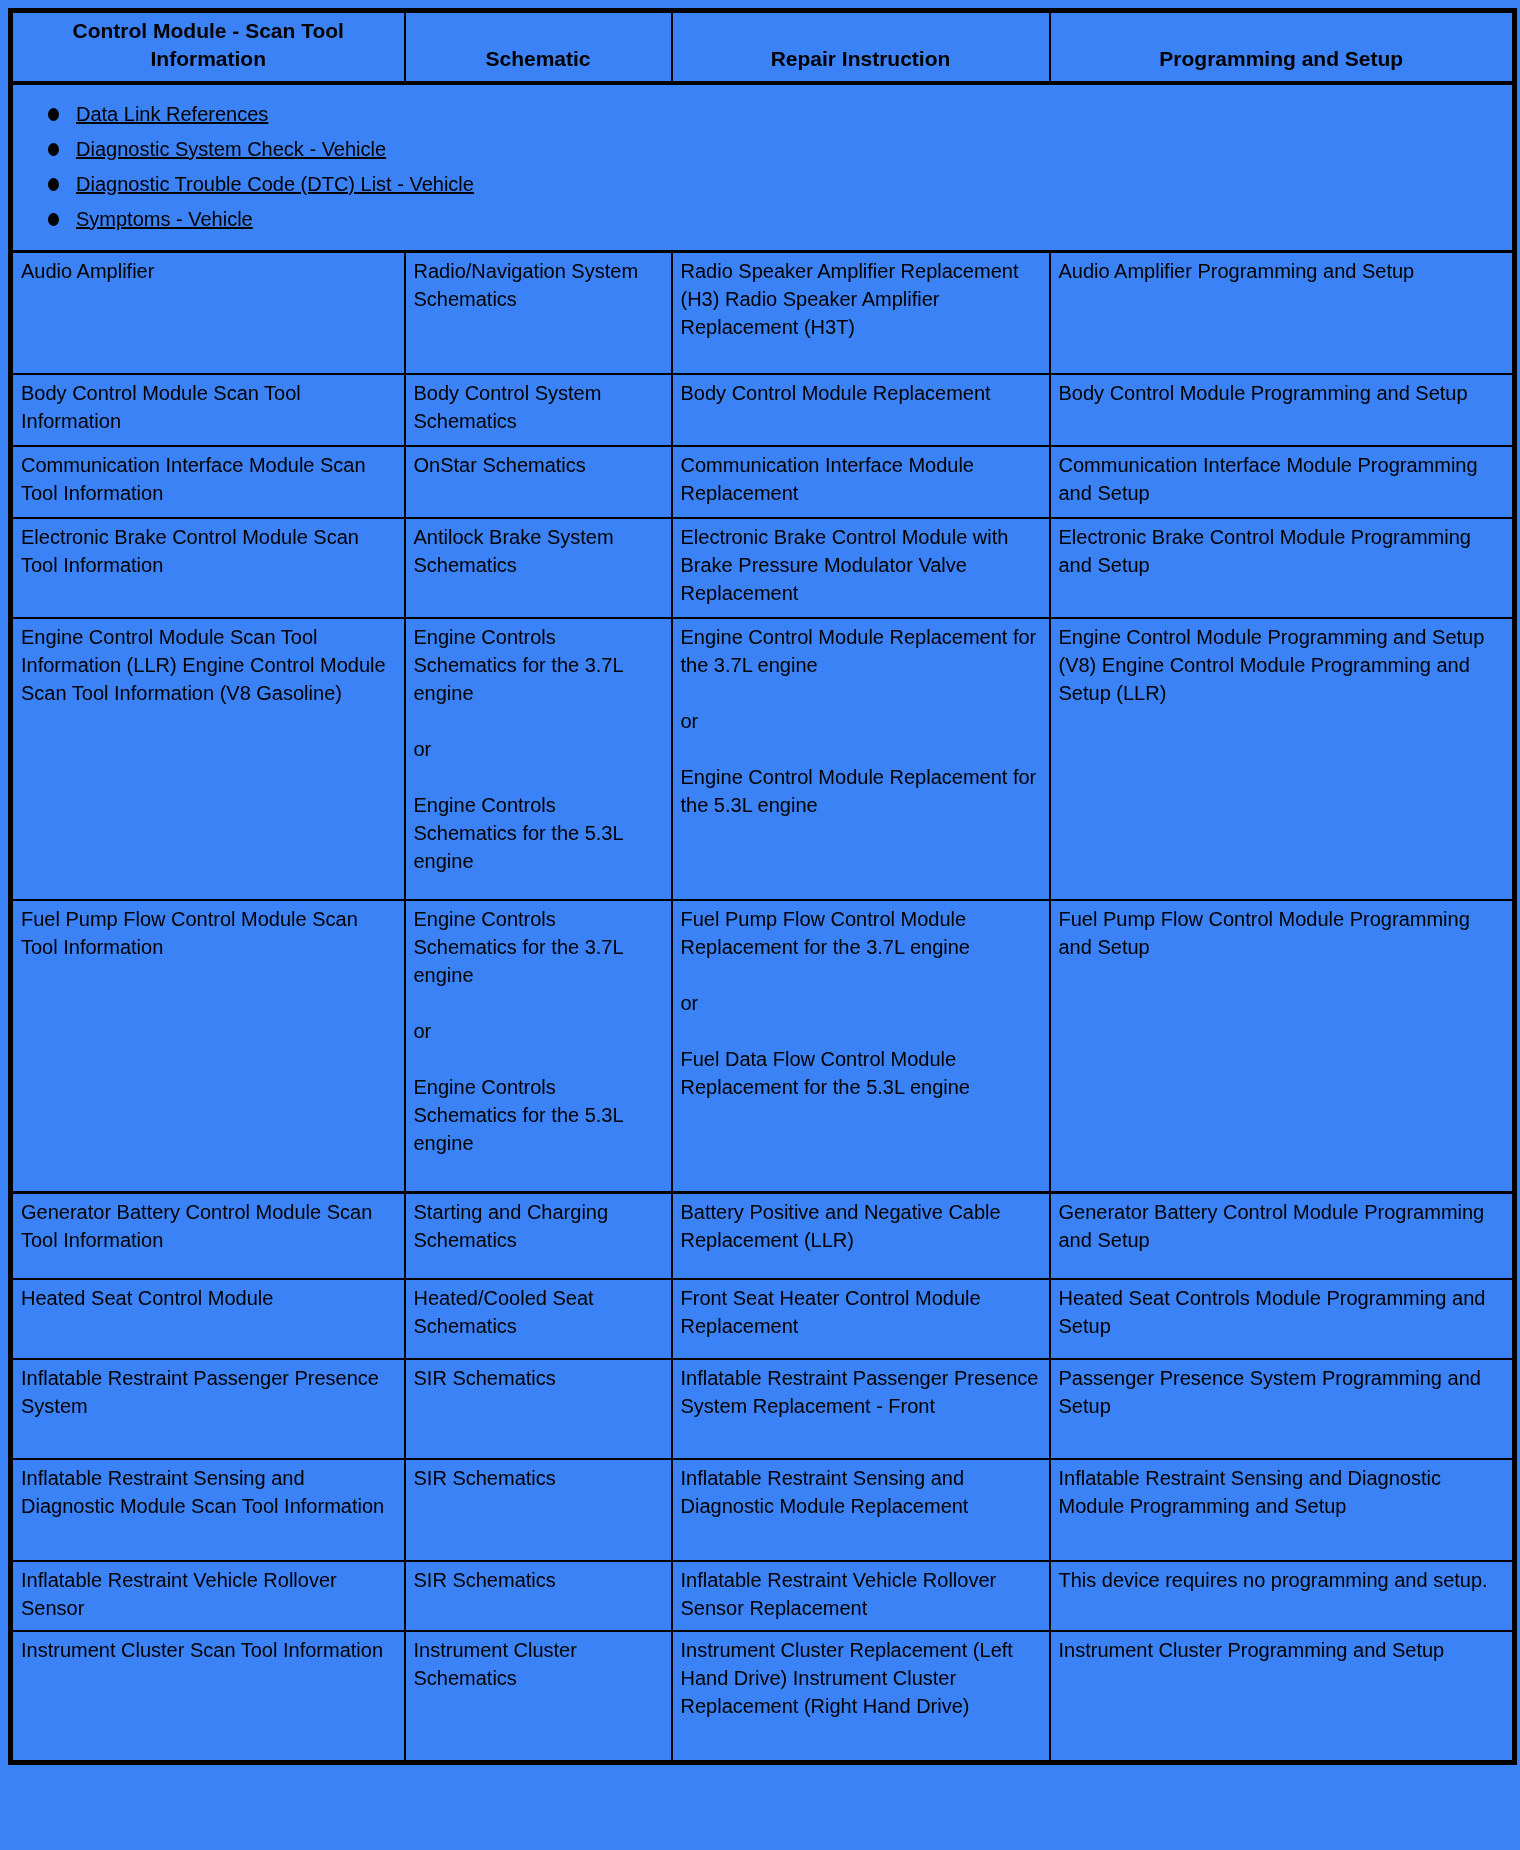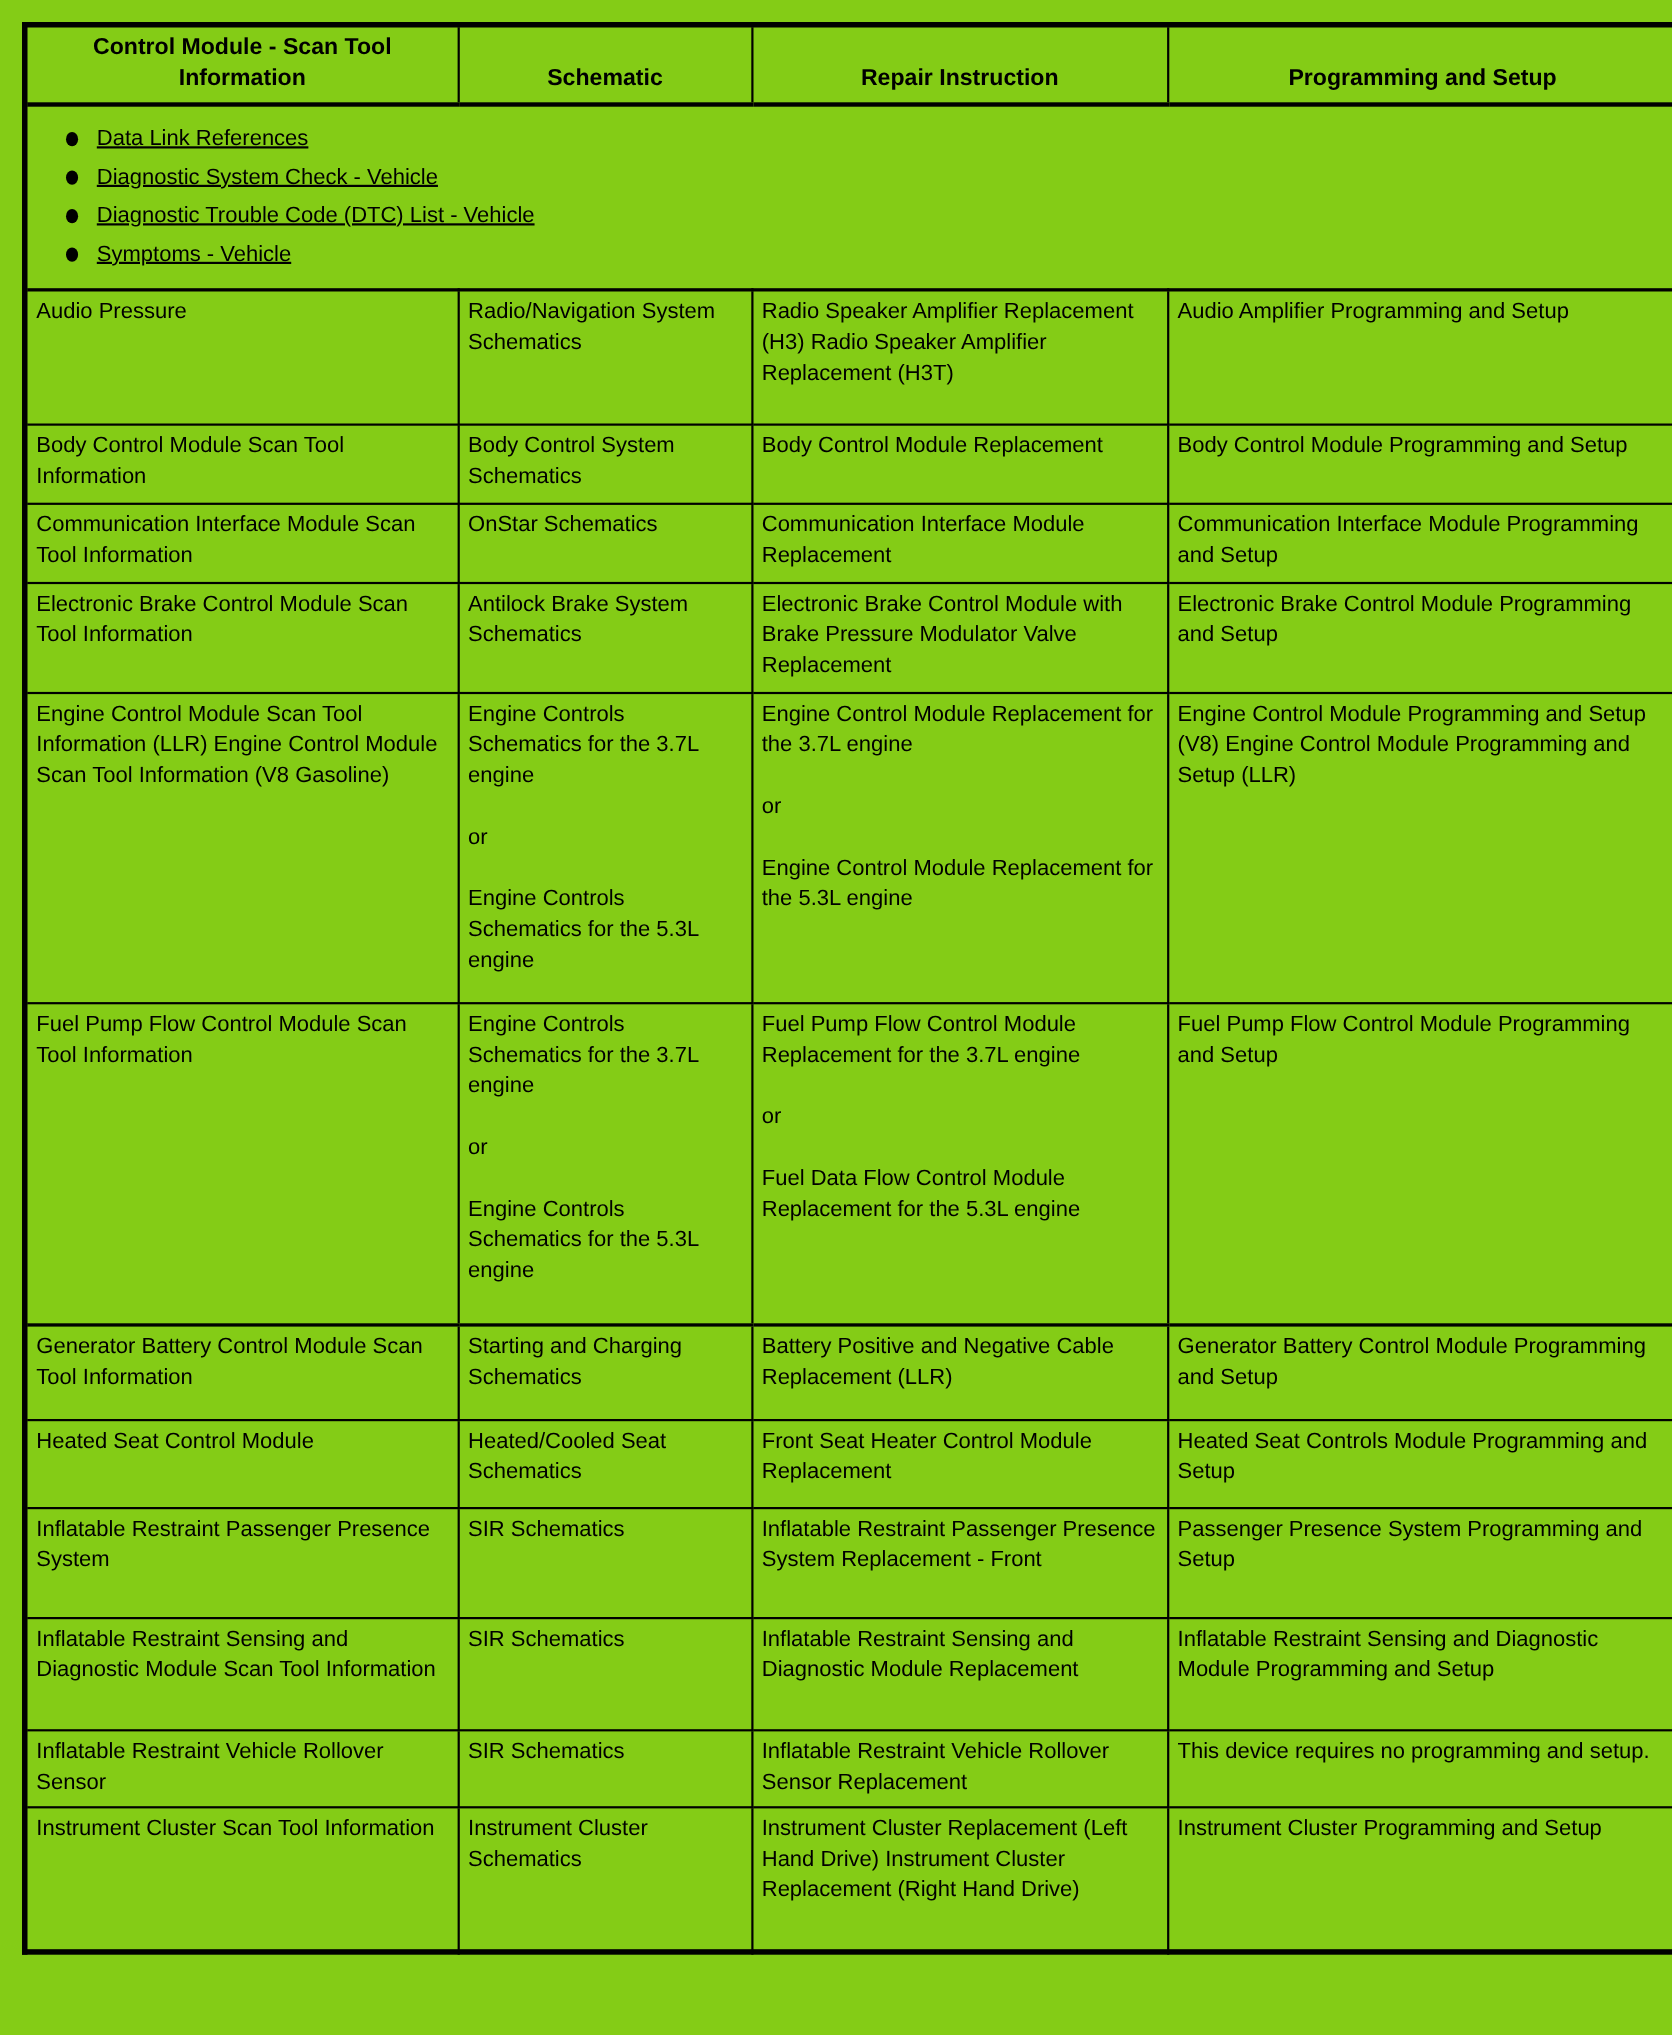--- a/index.html
+++ b/index.html
@@ -4,25 +4,25 @@
 <style>
   html, body {
     margin: 0;
     padding: 0;
     background: #ffffff;
   }
   .page {
     position: relative;
     width: 1520px;
     height: 1850px;
-    background: #84cc16;
+    background: #3b82f6;
     font-family: "Liberation Sans", sans-serif;
     color: #000000;
     box-sizing: border-box;
-    padding: 20px;
+    padding: 8px;
   }
   table.ref-table {
     border-collapse: collapse;
     table-layout: fixed;
     width: 1504px;
     border: 5px solid #000000;
   }
   table.ref-table th,
   table.ref-table td {
     border: 2px solid #000000;
@@ -118,21 +118,21 @@
           <span>Diagnostic Trouble Code (DTC) List - Vehicle</span>
         </div>
         <div class="bullet-item">
           <span class="dot"></span>
           <span>Symptoms - Vehicle</span>
         </div>
       </td>
     </tr>
 
     <tr class="r0">
-      <td class="cell">Audio Pressure</td>
+      <td class="cell">Audio Amplifier</td>
       <td class="cell">Radio/Navigation System Schematics</td>
       <td class="cell">Radio Speaker Amplifier Replacement (H3) Radio Speaker Amplifier Replacement (H3T)</td>
       <td class="cell">Audio Amplifier Programming and Setup</td>
     </tr>
     <tr class="r1">
       <td class="cell">Body Control Module Scan Tool Information</td>
       <td class="cell">Body Control System Schematics</td>
       <td class="cell">Body Control Module Replacement</td>
       <td class="cell">Body Control Module Programming and Setup</td>
     </tr>

